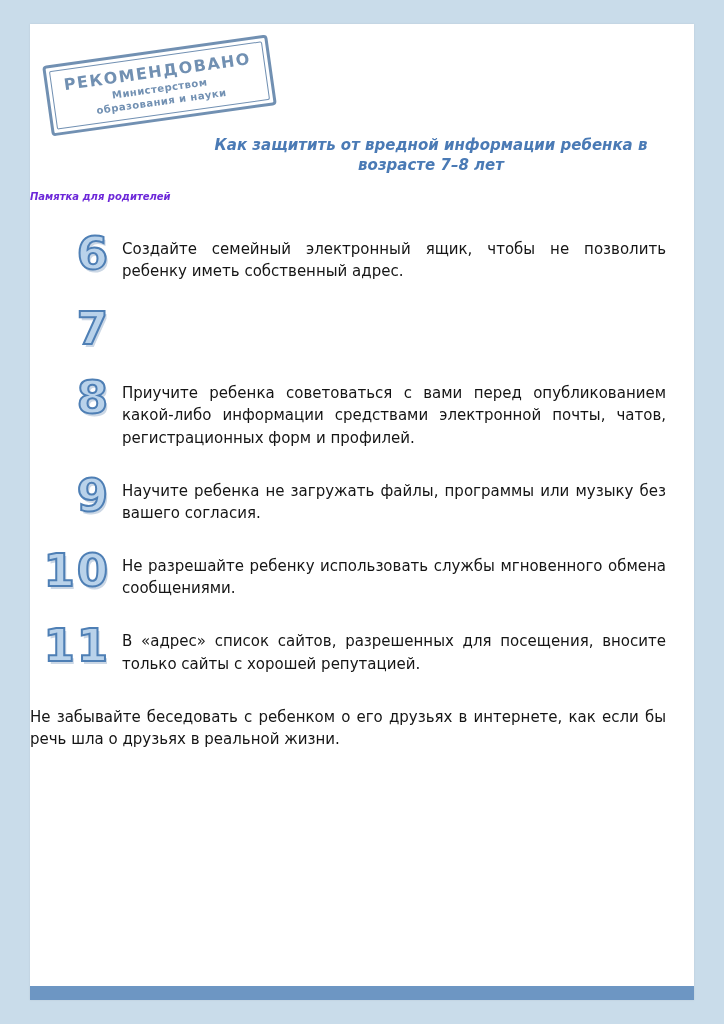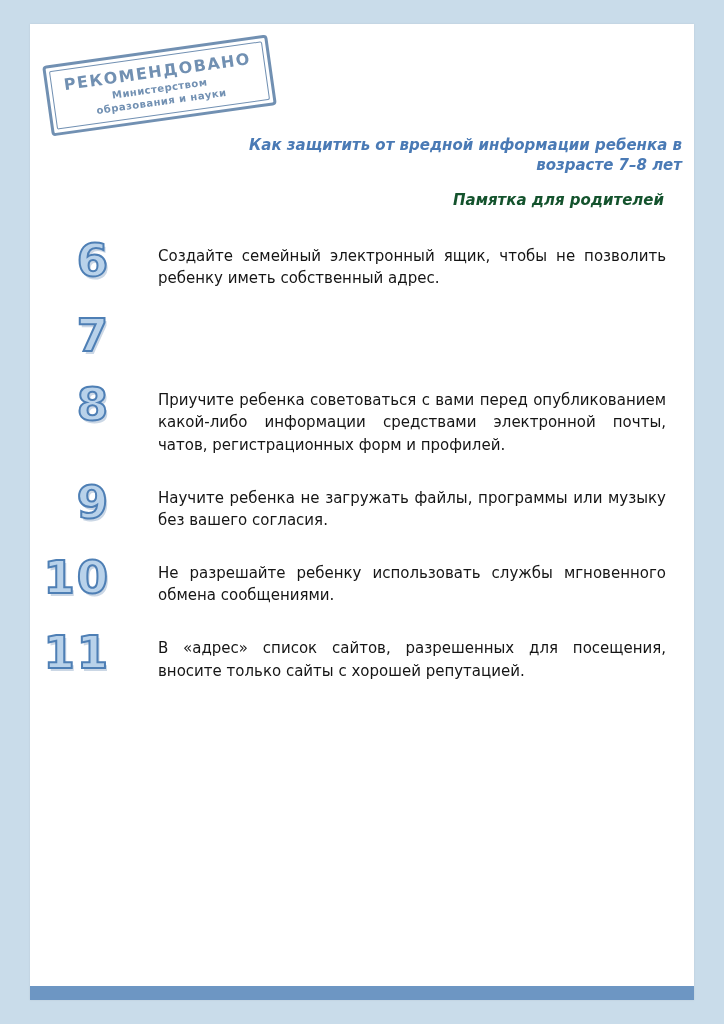--- a/index.html
+++ b/index.html
@@ -43,34 +43,34 @@
   .stamp-line2, .stamp-line3 {
     font-size:10px;
     font-weight:bold;
     letter-spacing:0.5px;
     margin-top:2px;
     white-space:nowrap;
   }
   
   .title {
     padding:112px 12px 0 150px;
-    text-align:right;
+    text-align:center;
     font-style:italic;
     font-weight:bold;
     font-size:15px;
     color:#4a7ab5;
     line-height:1.3;
   }
   .subtitle {
     padding:16px 30px 0 0;
-    text-align:right;
+    text-align:left;
     font-style:italic;
     font-weight:bold;
-    font-size:15px;
-    color:#14532d;
+    font-size:10px;
+    color:#6d28d9;
   }
   
   .list {
     margin-top:36px;
     padding-right:28px;
   }
   .item {
     display:flex;
     align-items:flex-start;
     margin-bottom:31px;
@@ -89,21 +89,20 @@
     -webkit-text-stroke:2px #4e7fb5;
     text-shadow:2px 3px 0 rgba(70,110,160,0.28);
     margin-top:-5px;
   }
   .txt {
     flex:1;
     font-size:15px;
     line-height:1.48;
     text-align:justify;
     color:#151515;
-    margin-left:36px;
   }
   
   .footer-bar {
     position:absolute;
     left:0; right:0; bottom:0;
     height:14px;
     background:#6d96c3;
   }
 </style>
 </head>
@@ -148,20 +147,21 @@
         <div class="num">10</div>
         <div class="txt">Не разрешайте ребенку использовать службы мгновенного обмена сообщениями.</div>
       </div>
 
       <div class="item">
         <div class="num">11</div>
         <div class="txt">В «адрес» список сайтов, разрешенных для посещения, вносите только сайты с хорошей репутацией.</div>
       </div>
 
       <div class="item">
+        <div class="txt">Не забывайте беседовать с ребенком о его друзьях в интернете, как если бы речь шла о друзьях в реальной жизни.</div>
       </div>
 
 
       <div class="item">
       </div>
 
     </div>
 
     <div class="footer-bar"></div>
   </div>

